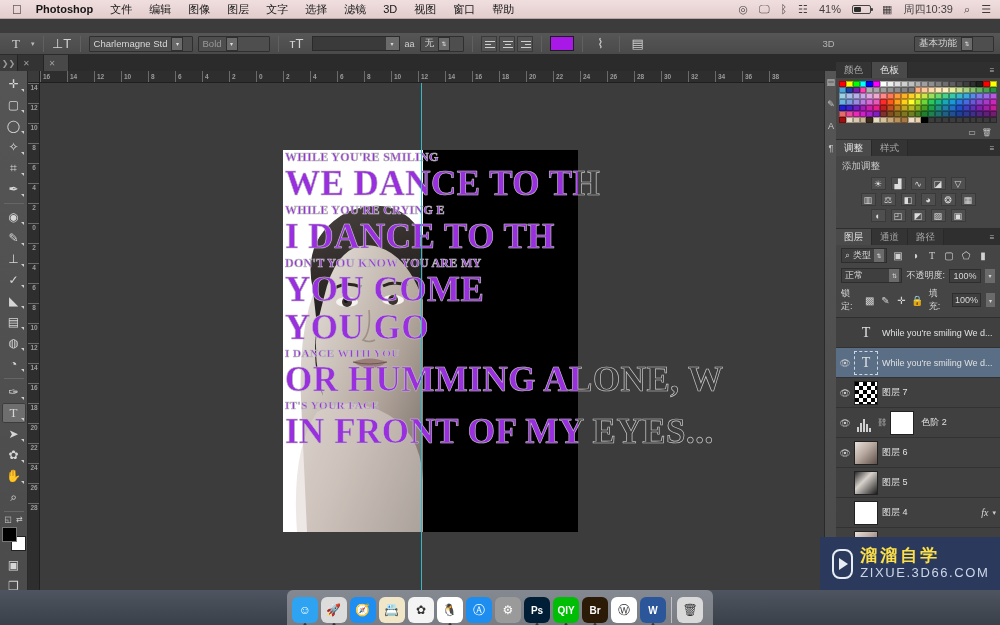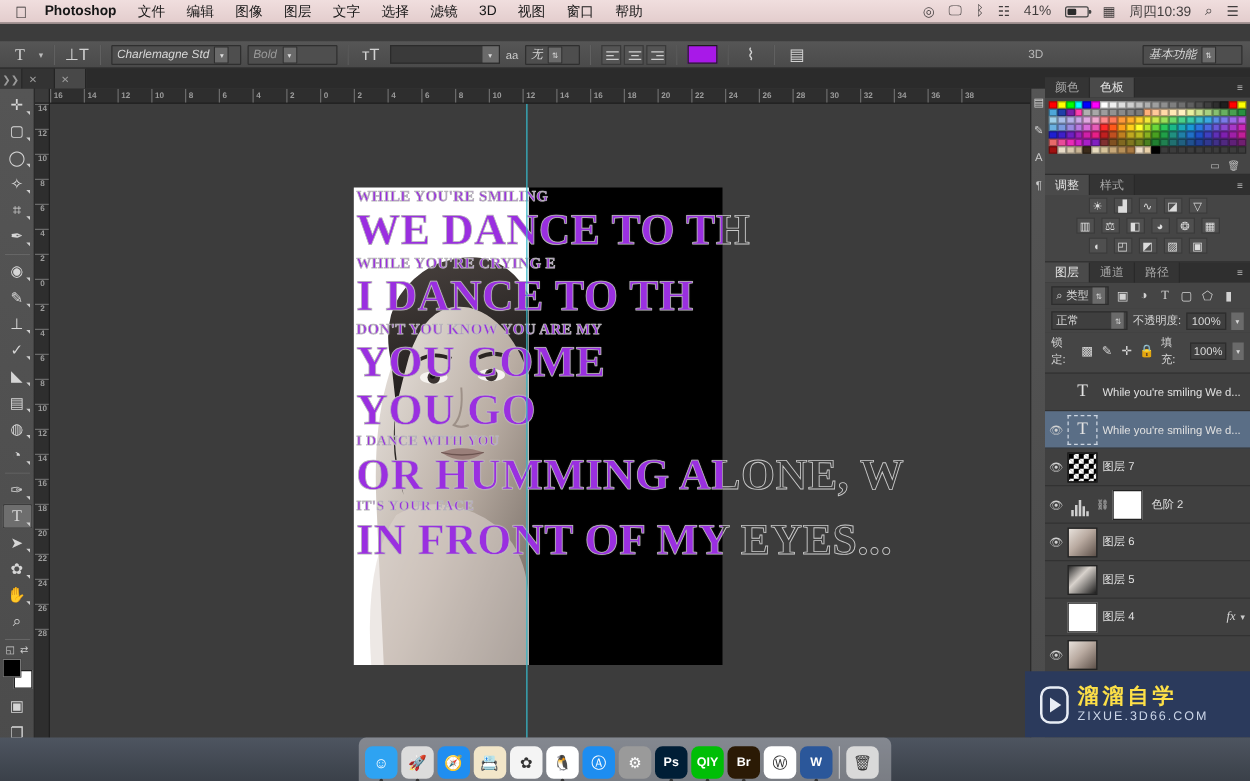--- a/index.html
+++ b/index.html
@@ -43,21 +43,21 @@
     position:absolute; top:33px; left:0; width:1000px; height:22px;
     background:linear-gradient(#565656,#4a4a4a);
     border-bottom:1px solid #2b2b2b;
     display:flex; align-items:center; padding:0 6px; gap:5px;
   }
   .ob-sep { width:1px; height:16px; background:#3a3a3a; border-right:1px solid #606060; margin:0 3px; }
   .toolglyph { width:20px; height:18px; display:flex; align-items:center; justify-content:center;
      color:#d2d2d2; font-size:13px; }
   .obsel { display:flex; align-items:center; height:16px; background:#4e4e4e;
      border:1px solid #2f2f2f; color:#d8d8d8; font-size:9.5px; padding:0 2px 0 4px; border-radius:1px; }
-  .obsel .cap { padding-right:4px; white-space:nowrap; overflow:hidden;font-style:italic; }
+  .obsel .cap { padding-right:4px; white-space:nowrap; overflow:hidden; }
   .obsel .arw { width:12px; height:14px; background:#6a6a6a; border:1px solid #2f2f2f;
      display:flex; align-items:center; justify-content:center; font-size:6px; color:#ddd; }
   .swatchbox { width:24px; height:15px; border:1px solid #1d1d1d; }
   .colorfield { width:88px; height:15px; background:#3a3a3a; border:1px solid #2b2b2b; display:flex; align-items:center; }
   .colorfield .arw { margin-left:auto; width:13px; height:13px; background:#6a6a6a; display:flex; align-items:center; justify-content:center; font-size:6px; }
   .ob-right { margin-left:auto; display:flex; align-items:center; gap:6px; }
   .align-g { display:flex; gap:2px; }
   .align-b { width:16px; height:16px; background:#545454; border:1px solid #3a3a3a; position:relative; }
   .align-b span { position:absolute; left:3px; height:1.5px; background:#cfcfcf; }
 
@@ -192,21 +192,21 @@
   .sgrip { width:12px; height:12px; background:#555; border:1px solid #333; display:flex; align-items:center; justify-content:center; font-size:6px; }
 
   
   .watermark { position:absolute; right:0; bottom:35px; width:180px; height:53px;
      background:#2b3a5c; display:flex; align-items:center; gap:7px; padding-left:12px; }
   .wmlogo { width:30px; height:30px; border:2px solid #e8edf5; border-radius:8px;
      display:flex; align-items:center; justify-content:center; position:relative; }
   .wmlogo:after { content:""; width:0;height:0; border-left:9px solid #e8edf5;
      border-top:6px solid transparent; border-bottom:6px solid transparent; margin-left:2px;}
   .wmtxt .cn { font-size:17px; color:#fde047; letter-spacing:3px; font-weight:bold; line-height:1.1; }
-  .wmtxt .en { font-size:10px; color:#ccd6e8; letter-spacing:1.6px;text-align:center; }
+  .wmtxt .en { font-size:13px; color:#ccd6e8; letter-spacing:1.6px;text-align:center; }
 
   
   .desk { position:absolute; left:0; bottom:0; width:1000px; height:35px;
      background:linear-gradient(#4e5560,#3a4049); }
   .dock { position:absolute; left:287px; bottom:0; width:426px; height:35px;
      background:rgba(200,200,205,.45); border-top-left-radius:6px; border-top-right-radius:6px;
      display:flex; align-items:flex-end; padding:0 5px 2px 5px; gap:3px; }
   .dicon { width:26px; height:26px; border-radius:6px; display:flex; align-items:center;
      justify-content:center; font-size:12px; color:#fff; position:relative; }
   .dicon.run:after { content:""; position:absolute; bottom:-3px; left:50%; transform:translateX(-50%);
@@ -663,20 +663,21 @@
         <span>🗑</span>
       </div>
     </div>
 
     <div class="ptabrow">
       <span class="ptab on">调整</span>
       <span class="ptab">样式</span>
       <span class="pmenu">≡</span>
     </div>
     <div class="pbody">
+      <div class="adjhdr">添加调整</div>
       <div class="adjgrid">
         <div class="adjrow">
           <span class="adjb">☀</span>
           <span class="adjb">▟</span>
           <span class="adjb">∿</span>
           <span class="adjb">◪</span>
           <span class="adjb">▽</span>
         </div>
         <div class="adjrow">
           <span class="adjb">▥</span>

